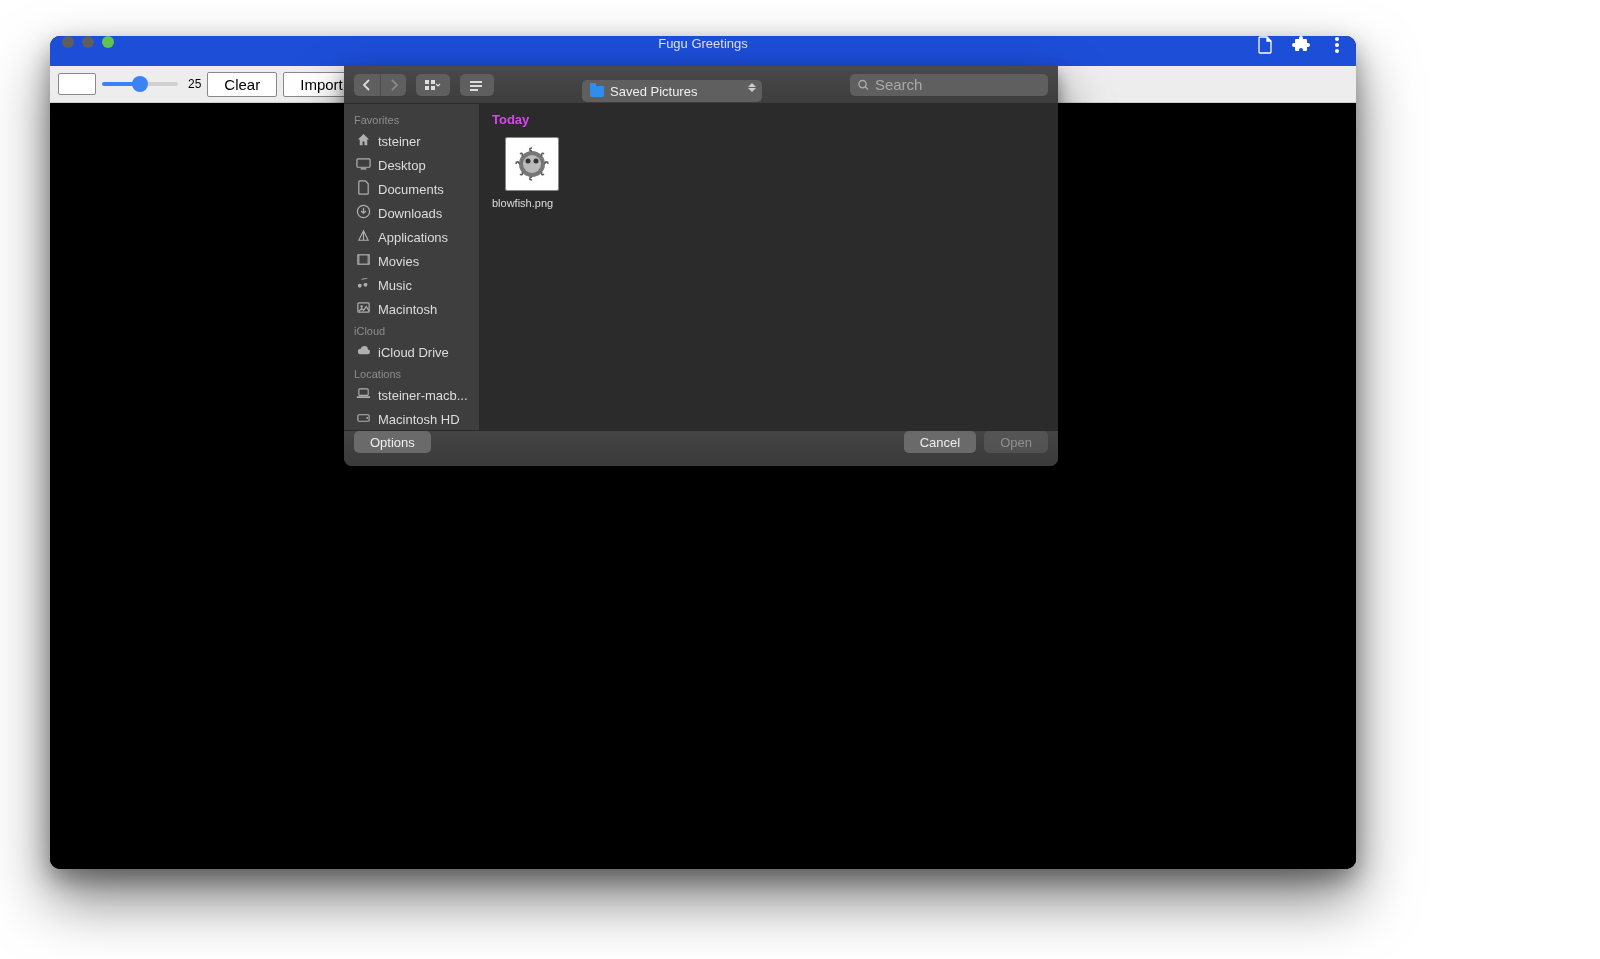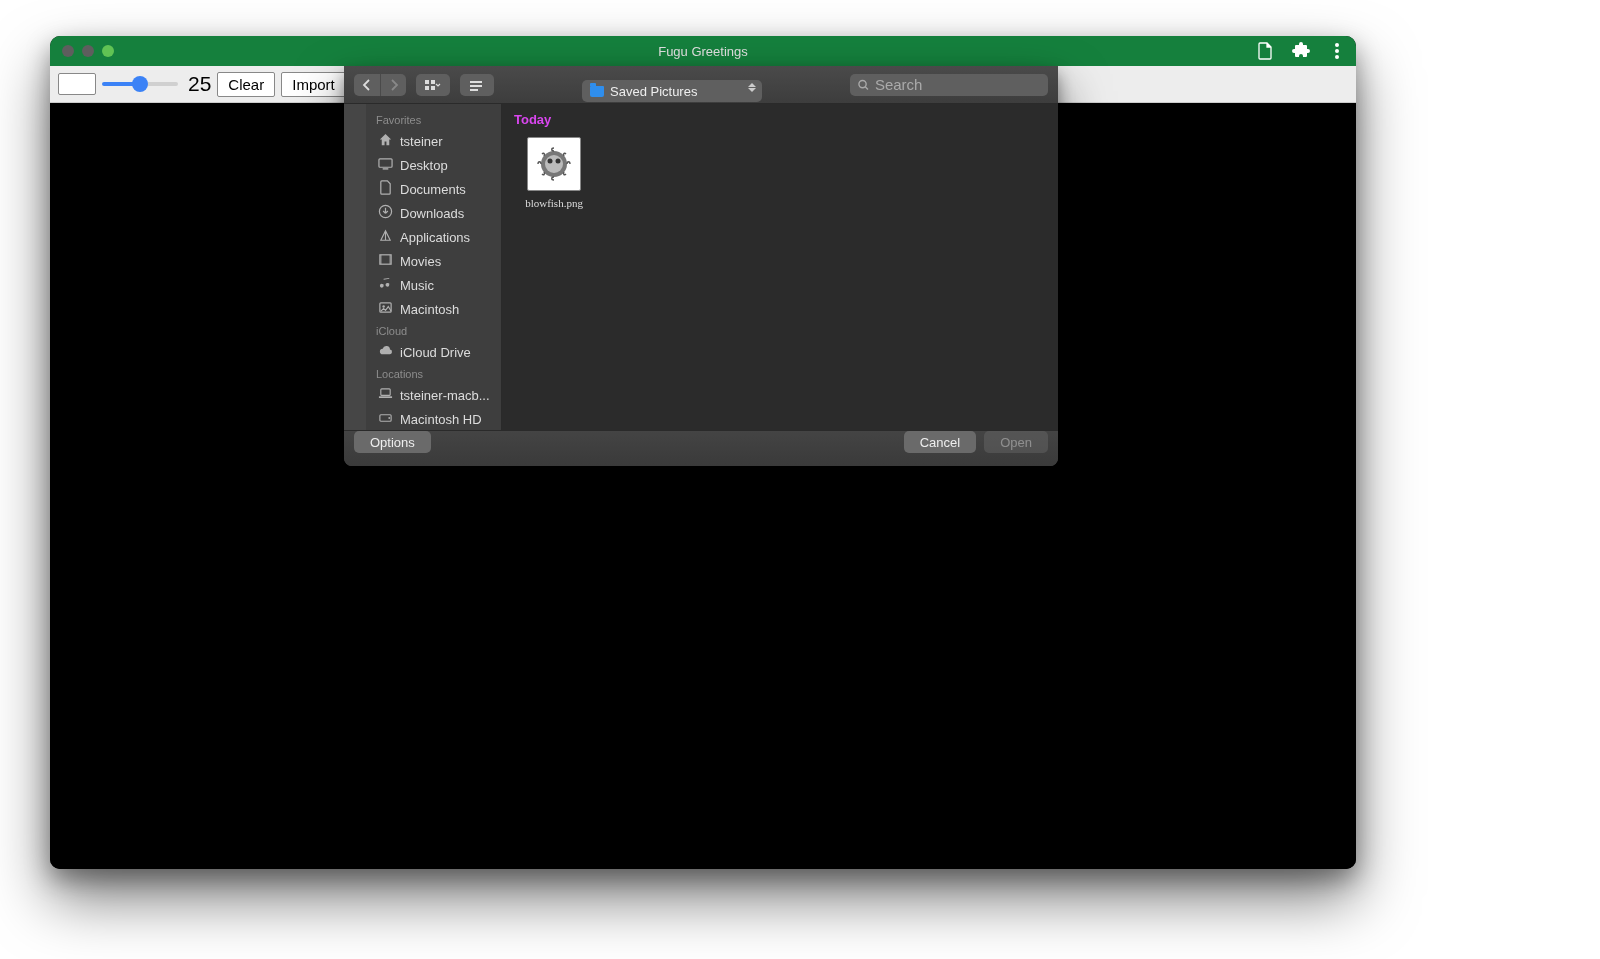--- a/index.html
+++ b/index.html
@@ -17,23 +17,23 @@
     width: 1306px; height: 833px;
     background: #000;
     border-radius: 10px;
     box-shadow: 0 30px 60px rgba(0,0,0,0.5), 0 10px 25px rgba(0,0,0,0.35);
     overflow: hidden;
     display: flex;
     flex-direction: column;
   }
   .titlebar {
     height: 30px;
-    background: #15803d;
-    display: flex;
-    align-items: center;
+    background: #1d4ed8;
+    display: flex;
+    align-items: flex-start;
     position: relative;
     flex: 0 0 auto;
   }
   .traffic-lights {
     display: flex;
     gap: 8px;
     margin-left: 12px;
   }
   .traffic-lights .dot {
     width: 12px; height: 12px;
@@ -85,29 +85,29 @@
   .slider-track {
     position:absolute; left:0; right:0; height:4px; border-radius:2px;
     background: linear-gradient(to right, #3b82f6 0%, #3b82f6 50%, #d0d0d0 50%, #d0d0d0 100%);
   }
   .slider-thumb {
     position:absolute; left: calc(50% - 8px);
     width:16px; height:16px; border-radius:50%;
     background:#3b82f6;
   }
   .slider-value {
-    font-size: 21px;
+    font-size: 12px;
     color: #000;
     margin-left: 4px;
   }
   .tool-btn {
     background: #fff;
     border: 1px solid #888;
     border-radius: 2px;
-    padding: 3px 10px;
+    padding: 3px 16px;
     font-size: 15px;
     color: #000;
     cursor: pointer;
   }
   .canvas-area {
     flex: 1;
     background: #000;
   }
 
   
@@ -203,21 +203,20 @@
     background:transparent; border:none; outline:none;
     color:#eee; font-size:15px; width:100%;
   }
   .search-wrap input::placeholder{color:#aaa;}
   .search-wrap svg{fill:#aaa;}
 
   .sheet-body {
     flex:1;
     display:flex;
     min-height:0;
-    margin-left:22px;
   }
   .sidebar {
     width:136px;
     background:#3e3e3e;
     overflow-y:auto;
     padding:6px 0 6px 0;
     border-right:1px solid #2a2a2a;
   }
   .sb-group-label{
     color:#8d8d8d;
@@ -245,23 +244,21 @@
     position:relative;
   }
   .group-head{
     color:#d946ef;
     font-weight:600;
     font-size:13px;
     margin-bottom:10px;
   }
   .file-item{
     width:80px;
-    text-align:center;
     cursor:pointer;
-    font-family:Liberation Serif, serif;
   }
   .file-thumb{
     width:54px;height:54px;
     background:#fff;
     border:1px solid #888;
     border-radius:2px;
     margin:0 auto 6px auto;
     display:flex;align-items:center;justify-content:center;
   }
   .file-name{

